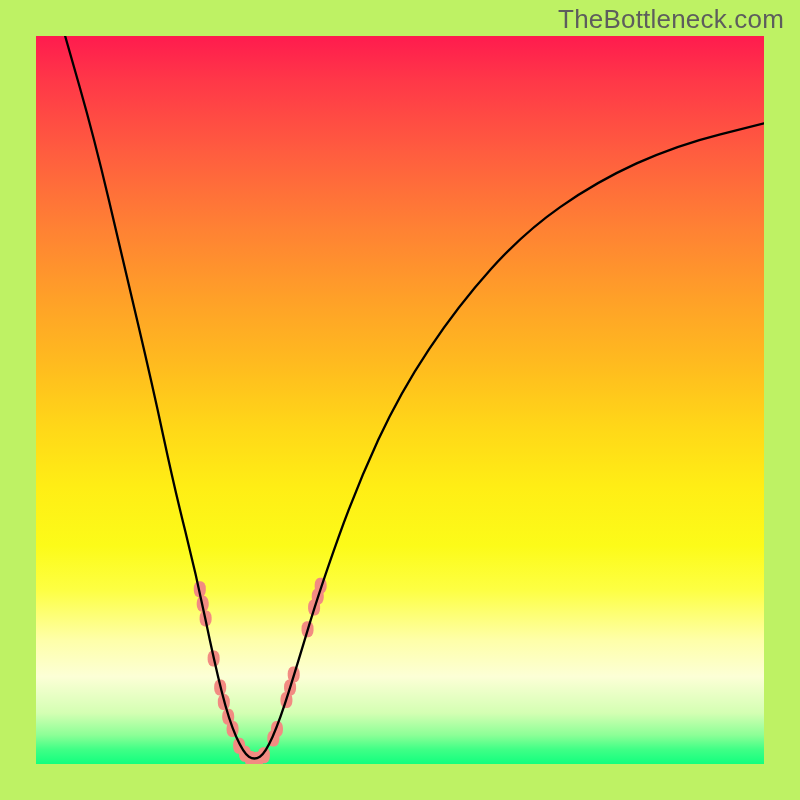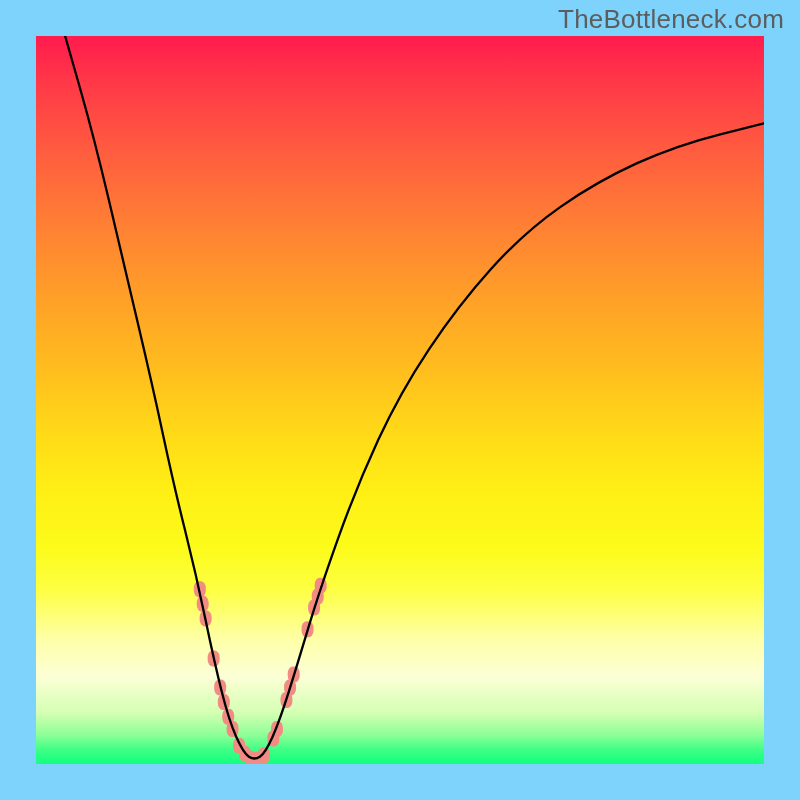--- a/index.html
+++ b/index.html
@@ -10,21 +10,21 @@
     overflow: hidden;
     background: #000;
     font-family: Arial, Helvetica, sans-serif;
   }
   .frame {
     position: absolute;
     top: 0;
     left: 0;
     width: 800px;
     height: 800px;
-    background: #7dd3fc;
+    background: #bef264;
   }
   .watermark {
     position: absolute;
     top: 4px;
     right: 16px;
     color: #5d5d5d;
     font-size: 26px;
     font-weight: 500;
     letter-spacing: 0.2px;
     z-index: 10;

